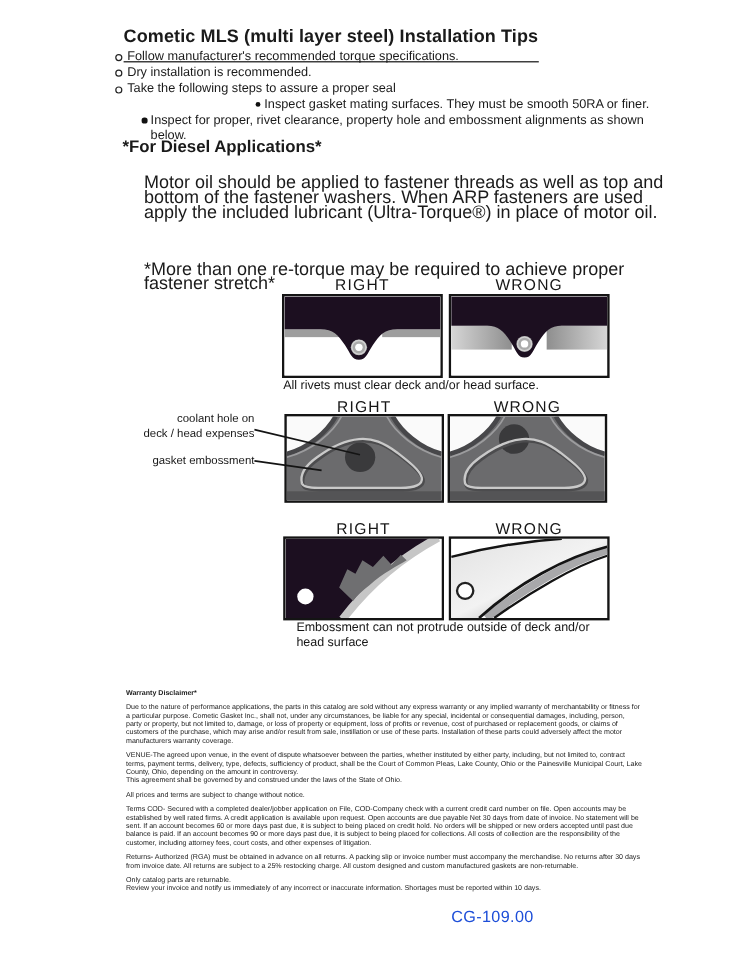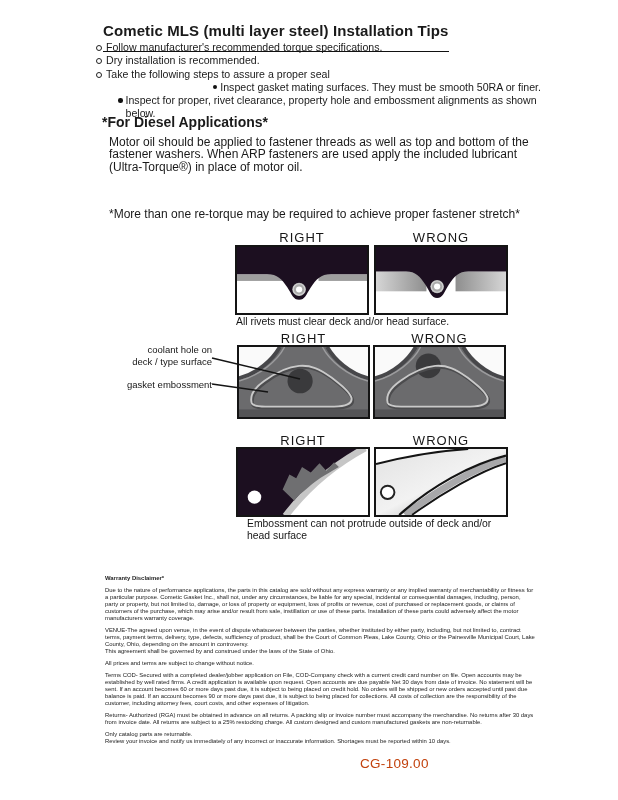--- a/index.html
+++ b/index.html
@@ -19,36 +19,36 @@
     padding-bottom:12px;
     letter-spacing:0.1px;
     white-space:nowrap;
   }
   .bullets{top:41px;left:96px;width:445px;font-size:10.6px;line-height:13.3px;}
   .brow{display:flex;align-items:flex-start;}
   .brow.sub{padding-left:22px;justify-content:flex-end;}
   .b1{flex:0 0 auto;width:4px;height:4px;border:1px solid #222;border-radius:50%;margin:4px 4px 0 0;}
   .b2{flex:0 0 auto;width:4.5px;height:4.5px;background:#111;border-radius:50%;margin:4px 3px 0 0;}
   .diesel-h{top:114px;left:102px;font-size:14px;font-weight:bold;}
-  .para{margin:4px;font-size:12px;line-height:12.4px;width:436px;left:105px;}
+  .para{margin:15px;font-size:15px;line-height:12.4px;width:436px;left:105px;}
   .p1{top:132px;}
   .p2{top:161px;}
   .note{top:204px;}
   .dg-label{font-size:13px;letter-spacing:1px;text-align:center;color:#161616;}
   .dbox{border:2px solid #141414;box-sizing:border-box;background:#fff;}
   .dbox svg{display:block;width:100%;height:100%;}
   .cap{font-size:10.4px;line-height:12.4px;color:#161616;}
   .callout{font-size:9.5px;line-height:11.5px;text-align:right;color:#161616;}
   .callout span{display:block;}
   .overlay{pointer-events:none;z-index:5;}
   .legal{top:575px;left:105px;width:430px;font-size:5.9px;line-height:7px;color:#222;}
   .legal-h{font-weight:bold;margin:0 0 5px 0;}
   .lp{margin:0 0 5px 0;}
   .lp.tight{margin-bottom:0;}
-  .code{top:756px;left:360px;font-size:13.5px;letter-spacing:0.3px;color:#c2410c;}
+  .code{top:756px;left:376px;font-size:13.5px;letter-spacing:0.3px;color:#1d4ed8;}
 </style>
 </head>
 <body>
 
 <div class="page">
 
   <div class="abs title">Cometic MLS (multi layer steel) Installation Tips</div>
 
   <div class="abs bullets">
     <div class="brow">
@@ -112,21 +112,21 @@
       <circle cx="63" cy="42" r="3.2" fill="#ffffff"></circle>
     </svg>
   </div>
   <div class="abs cap" style="left:236px;top:316px">All rivets must clear deck and/or head surface.</div>
 
   <div class="abs dg-label" style="left:237px;top:331px;width:133px">RIGHT</div>
   <div class="abs dg-label" style="left:373px;top:331px;width:133px">WRONG</div>
 
   <div class="abs callout" style="left:98px;top:344px;width:114px">
     <span>coolant hole on</span>
-    <span>deck / type surface</span>
+    <span>deck / head expenses</span>
   </div>
   <div class="abs callout" style="left:98px;top:379px;width:114px">
     <span>gasket embossment</span>
   </div>
   <svg class="abs overlay" style="left:210px;top:352px" width="95" height="45">
     <line x1="2" y1="6" x2="90" y2="27" stroke="#141414" stroke-width="1.4"></line>
     <line x1="2" y1="32" x2="58" y2="40" stroke="#141414" stroke-width="1.4"></line>
   </svg>
 
   <div class="abs dbox" style="left:237px;top:345px;width:133px;height:74px">

